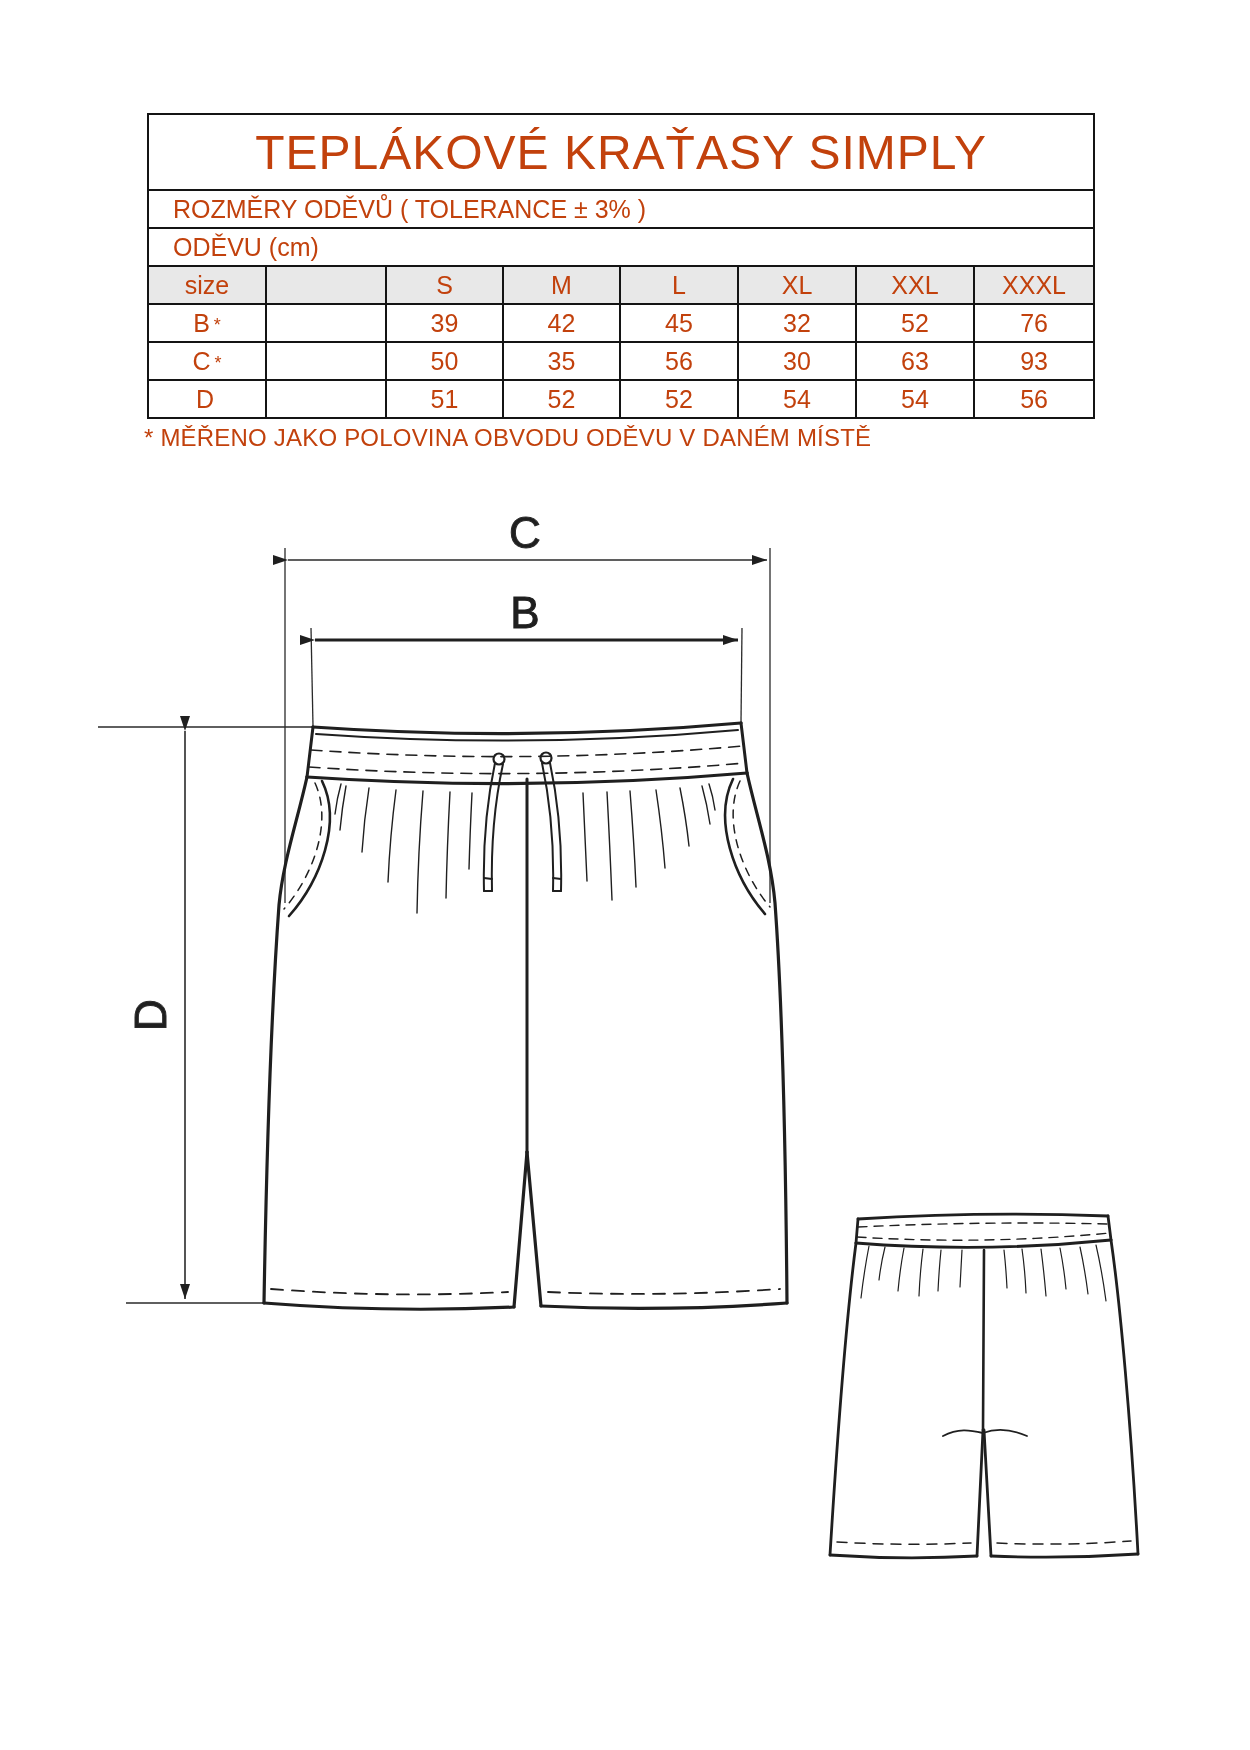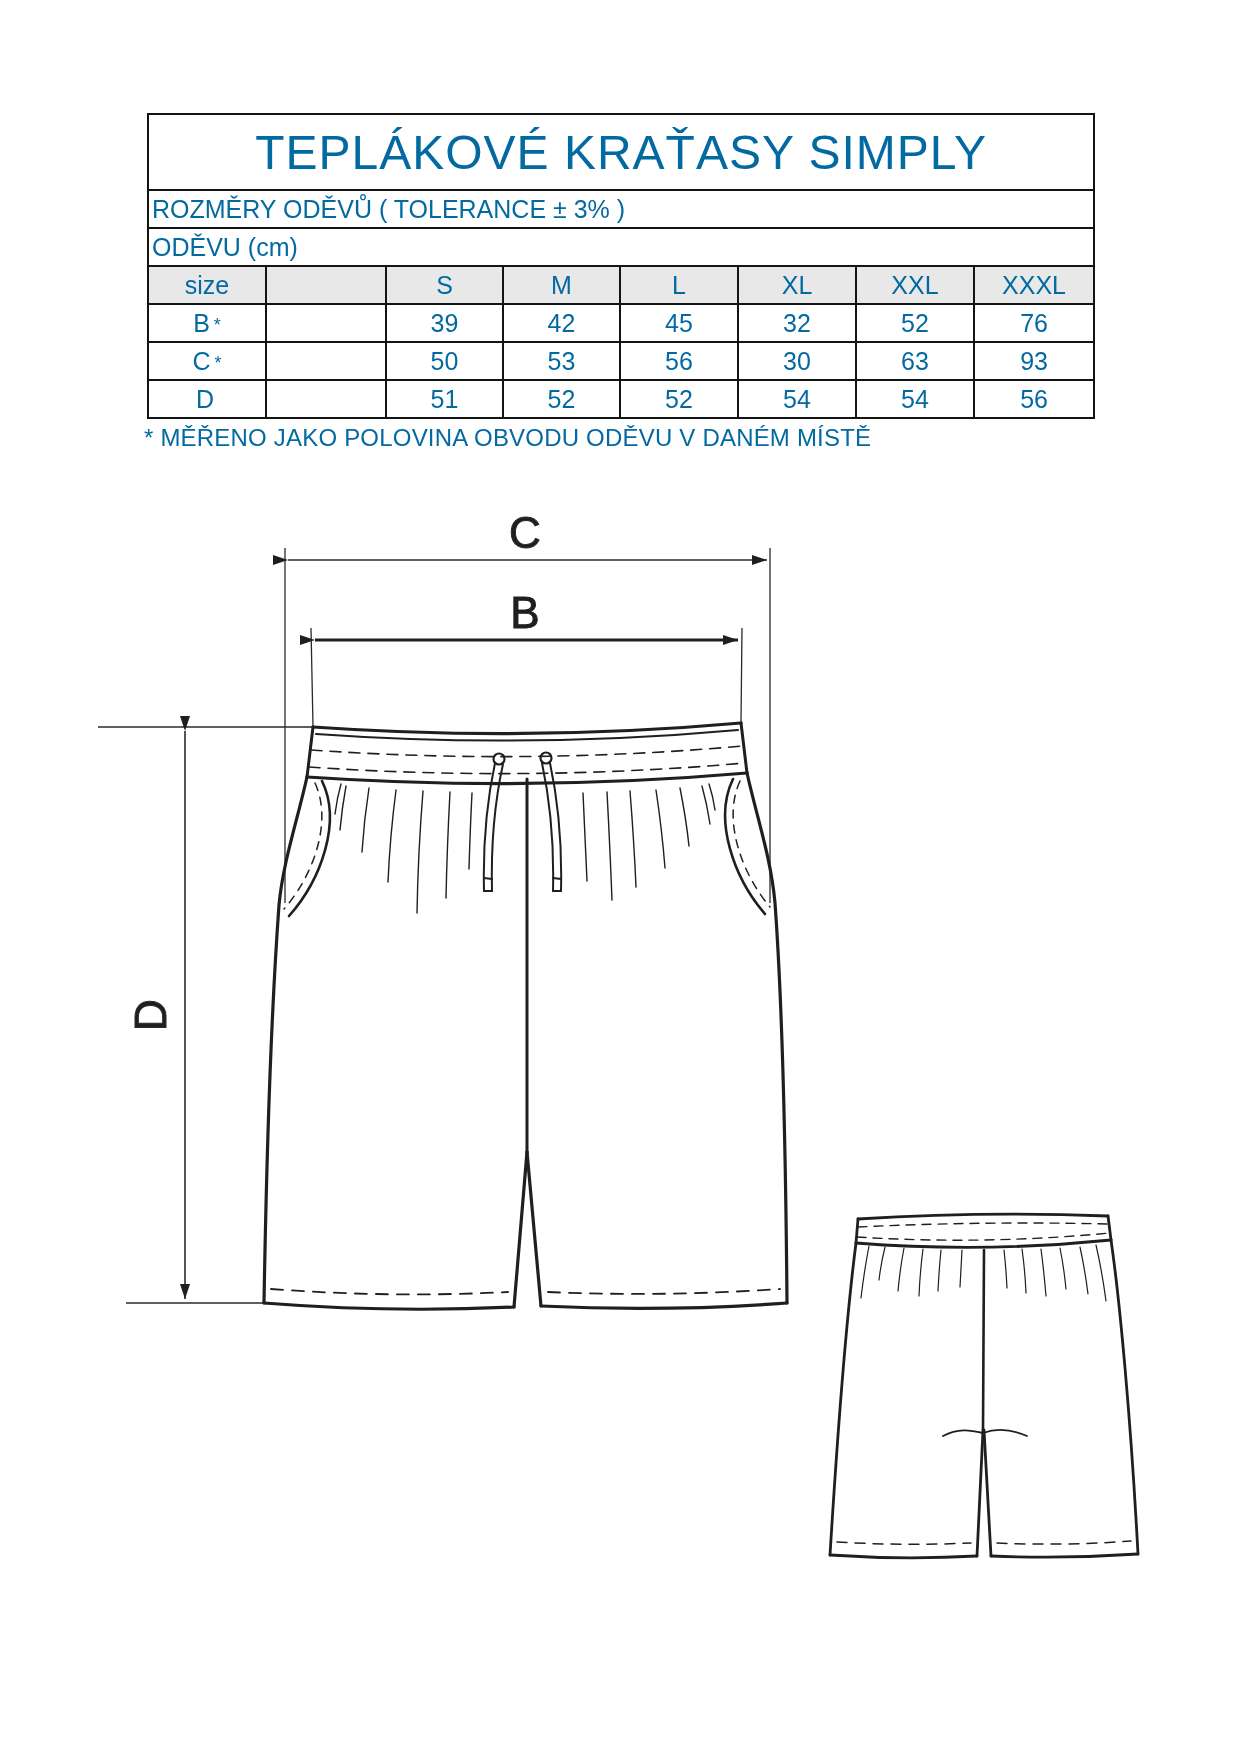--- a/index.html
+++ b/index.html
@@ -1,21 +1,21 @@
 <!DOCTYPE html>
 <html><head>
 <meta charset="utf-8">
 <style>
   html,body{margin:0;padding:0;background:#ffffff;}
   #page{
     position:relative;
     width:1250px;height:1750px;
     background:#ffffff;
     font-family:"Liberation Sans", sans-serif;
-    color:#0369a1;
+    color:#c2410c;
     overflow:hidden;
   }
   
   #size-table{
     position:absolute;left:147px;top:113px;
     border-collapse:collapse;
     table-layout:fixed;
     width:946px;
   }
   #size-table td{
@@ -27,21 +27,21 @@
     white-space:nowrap;
     overflow:hidden;
   }
   #size-table td.title-cell{
     height:74px;
     font-size:48px;
     letter-spacing:1px;
   }
   #size-table td.left-cell{
     text-align:left;
-    padding-left:3px;
+    padding-left:24px;
   }
   #size-table tr.head-row td{background:#e8e8e8;text-align:center;}
   .ast{font-size:18px;vertical-align:1px;padding-left:4px;}
   #note{
     position:absolute;left:144px;top:424px;
     font-size:24px;
     letter-spacing:0.2px;
     white-space:nowrap;
   }
   
@@ -95,21 +95,21 @@
       <td>42</td>
       <td>45</td>
       <td>32</td>
       <td>52</td>
       <td>76</td>
     </tr>
     <tr>
       <td><span>C</span><span class="ast">*</span></td>
       <td></td>
       <td>50</td>
-      <td>53</td>
+      <td>35</td>
       <td>56</td>
       <td>30</td>
       <td>63</td>
       <td>93</td>
     </tr>
     <tr>
       <td><span>D</span><span class="ast"></span></td>
       <td></td>
       <td>51</td>
       <td>52</td>

